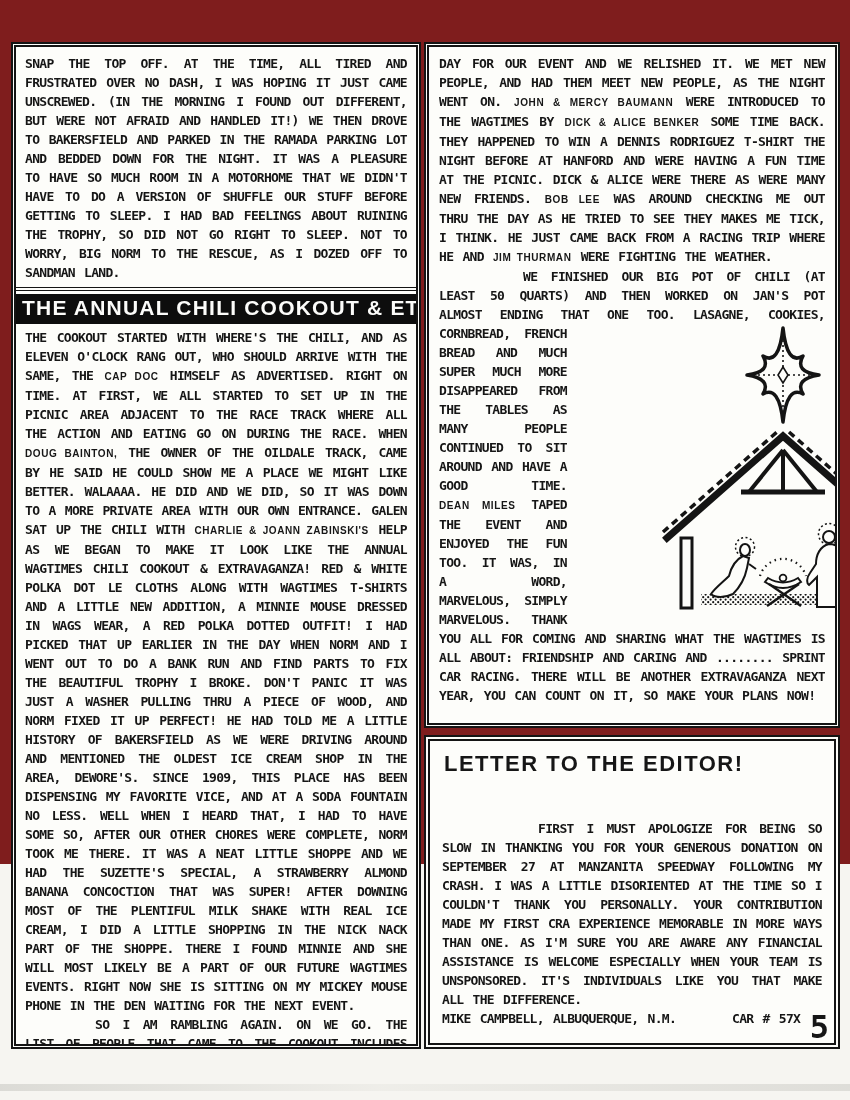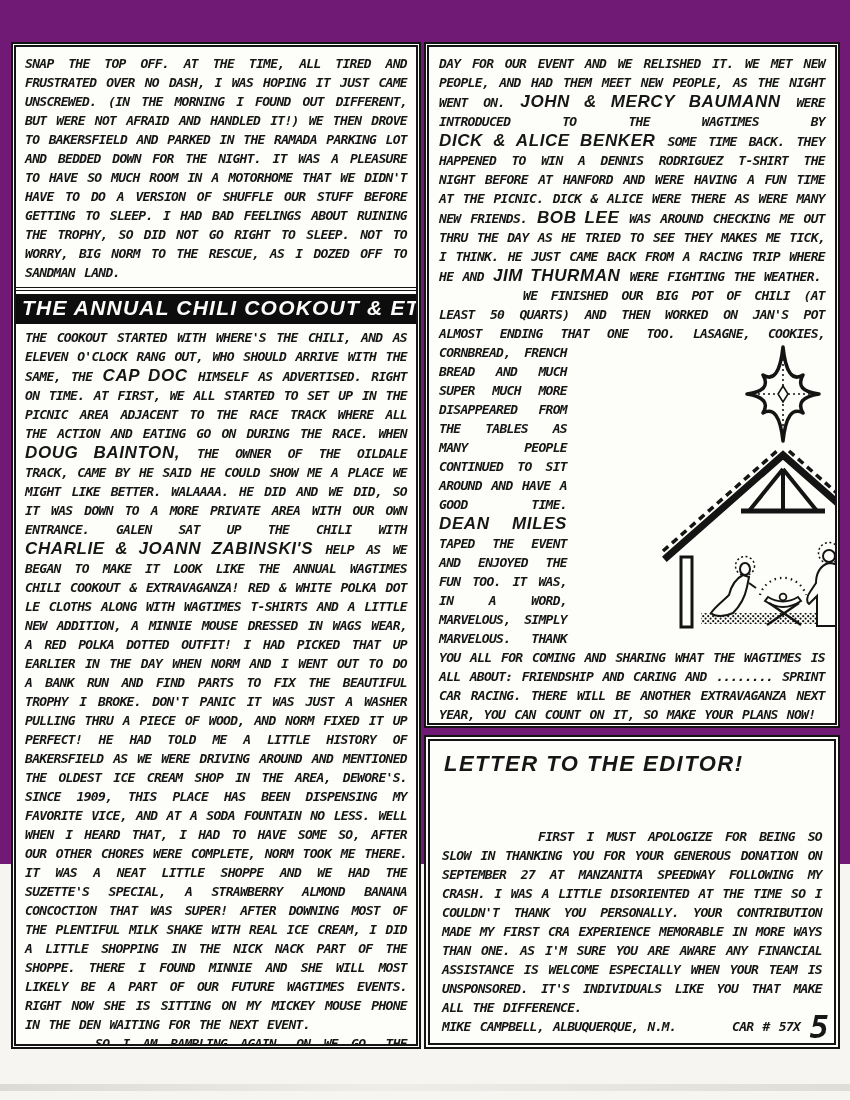--- a/index.html
+++ b/index.html
@@ -3,21 +3,21 @@
 <meta charset="utf-8">
 <style>
   html,body { margin:0; padding:0; }
   body {
     width:850px; height:1100px;
     background:#f6f5f1;
     font-family:"DejaVu Sans Mono", monospace;
     color:#161616;
     overflow:hidden;
   }
-  .page { position:relative; width:850px; height:864px; background:#701a75;font-style:italic; }
+  .page { position:relative; width:850px; height:864px; background:#7f1d1d; }
 
   .colbox {
     position:absolute;
     background:#fdfdfa;
     border:5px double #141414;
     box-sizing:border-box;
     overflow:hidden;
   }
   #left-box   { left:11px;  top:42px;  width:410px; height:1007px; padding:7px 9px 0 9px; }
   #right-box  { left:424px; top:42px;  width:416px; height:686px;  padding:7px 10px 0 10px; }
@@ -33,21 +33,21 @@
     text-align:justify;
   }
   p.body.last { text-align-last:left; }
   .ti70 { text-indent:70px; }
   .ti84 { text-indent:84px; }
   .ti96 { text-indent:96px; }
 
   .name {
     font-family:"Liberation Sans", sans-serif;
     font-weight:900;
-    font-size:17px;
+    font-size:10px;
     letter-spacing:0.6px;
     white-space:nowrap;
   }
 
   .topsec {
     border-bottom:4px double #141414;
     margin:0 -9px;
     padding:0 9px 5px 9px;
   }
   .bar {
@@ -64,21 +64,21 @@
   }
 
   .nativity-float {
     float:right;
     width:252px;
     height:286px;
     margin:2px 0 2px 6px;
   }
 
   .letter-h {
-    margin:2px 0 16px 2px;
+    margin:2px 0 8px 2px;
     font-family:"Liberation Sans", sans-serif;
     font-weight:900;
     font-size:22px;
     letter-spacing:1.5px;
     white-space:nowrap;
   }
   .letter-gap { height:34px; }
   .closing { text-indent:95px; text-align:left; }
   .sigrow {
     display:flex;

